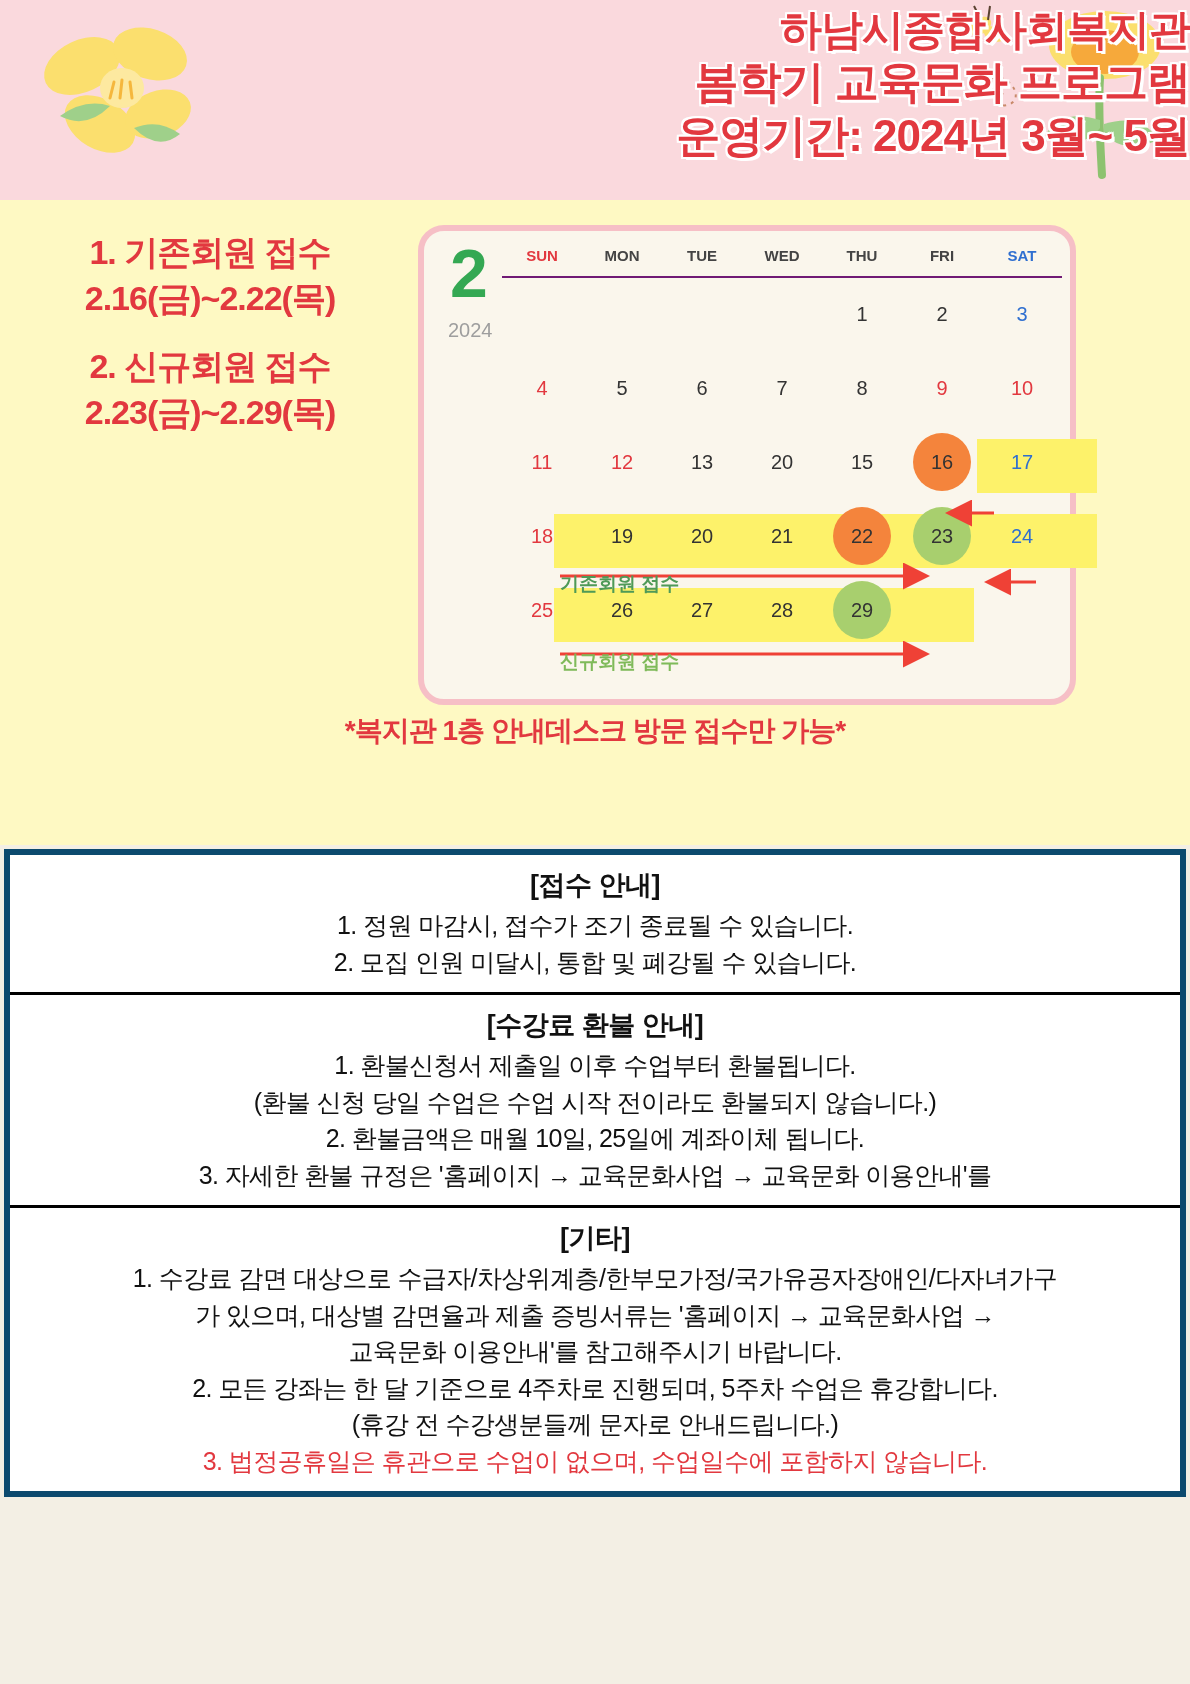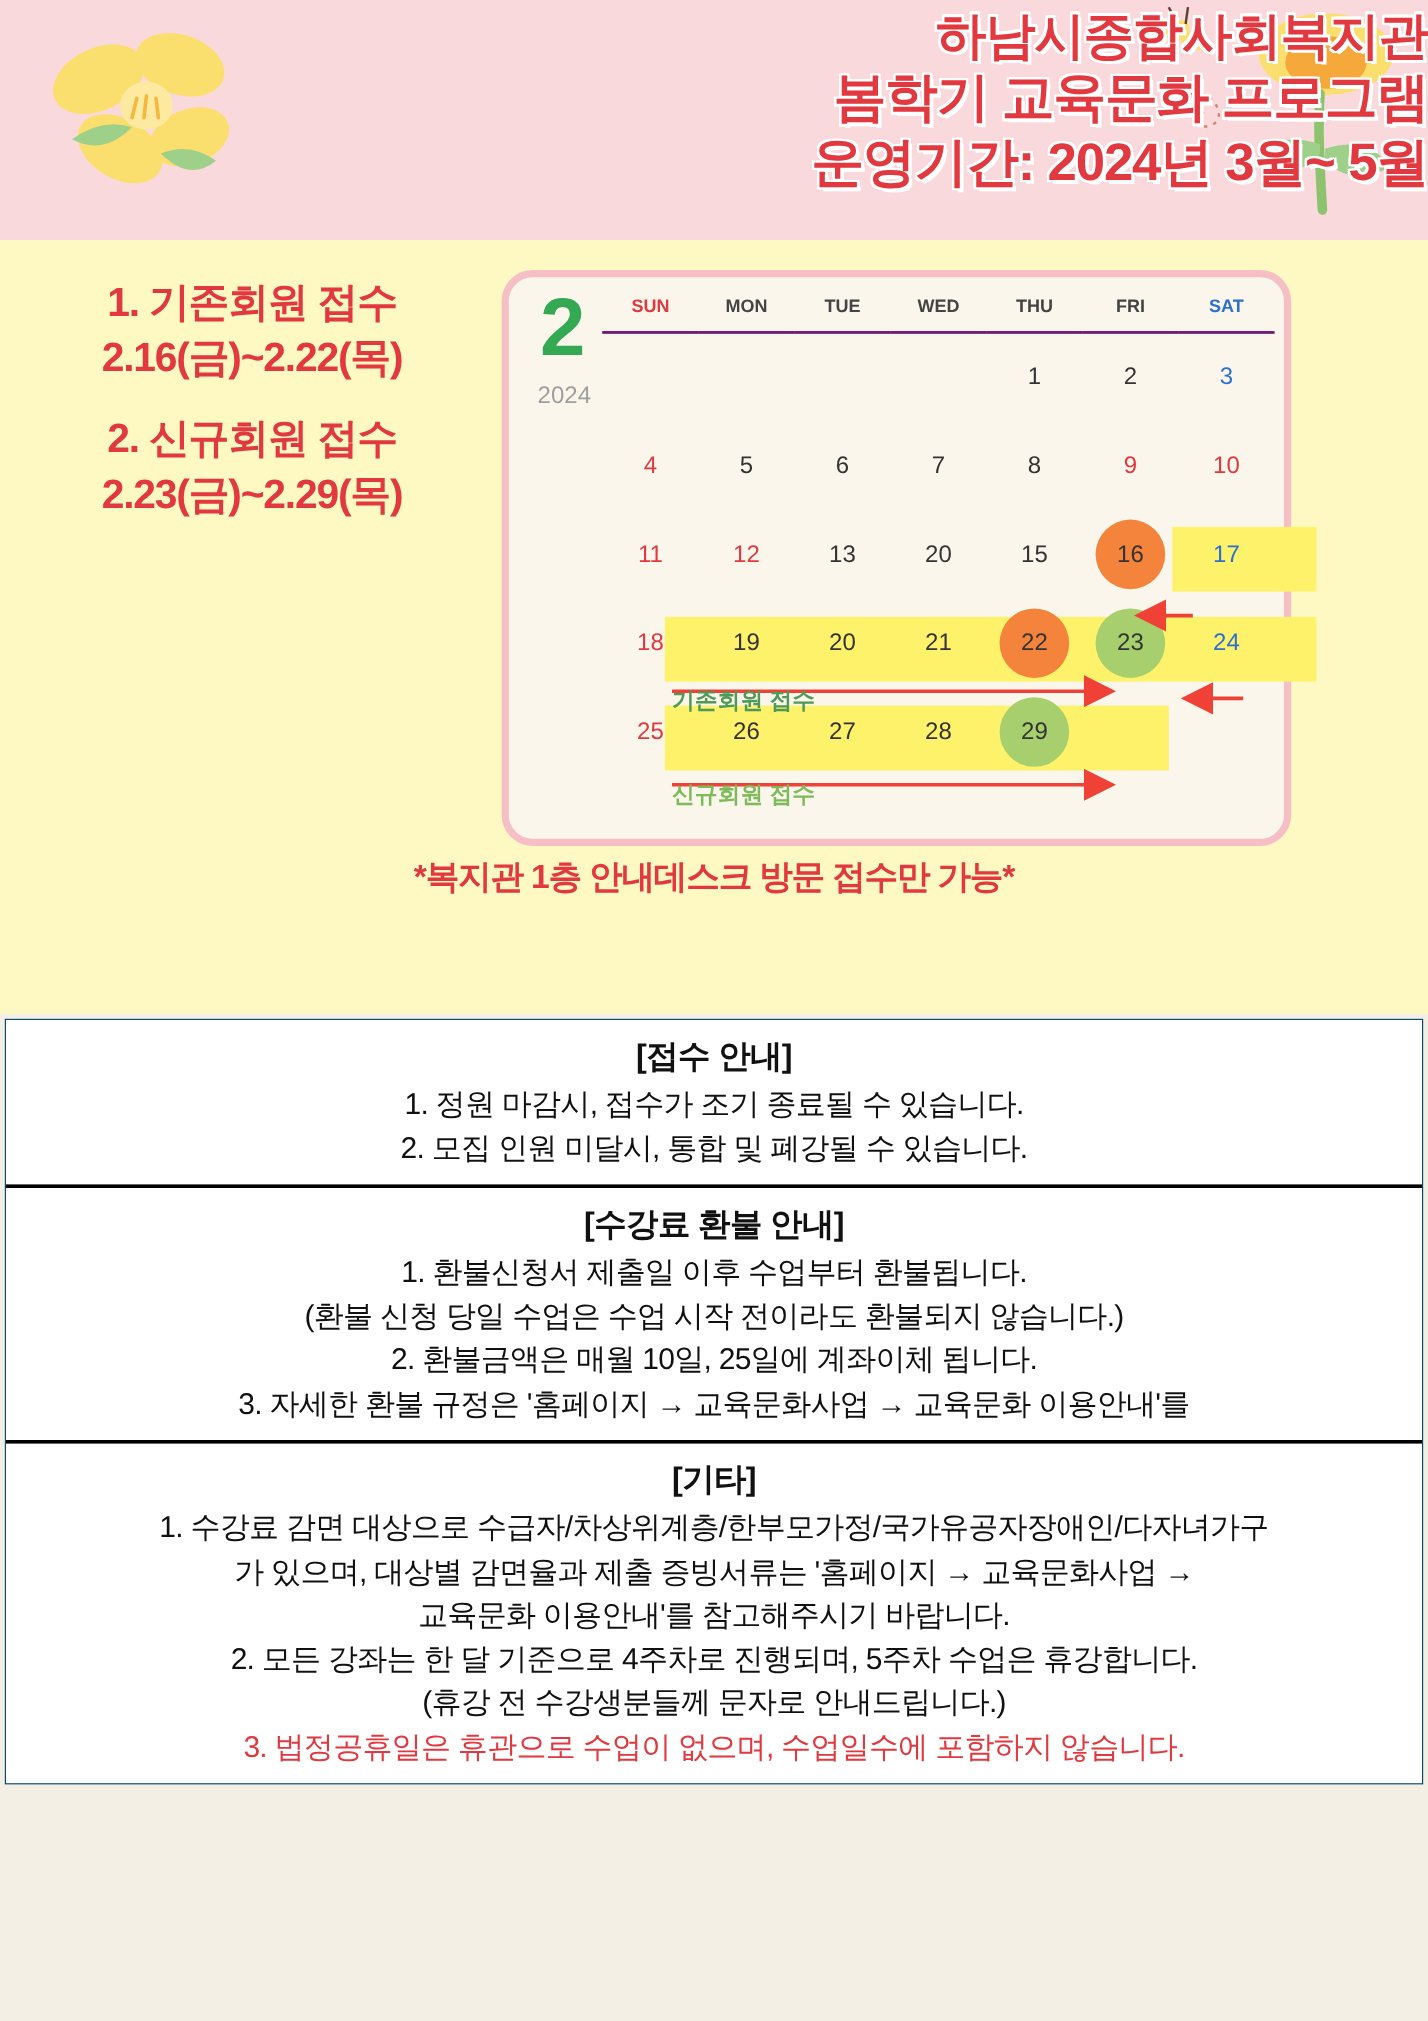--- a/index.html
+++ b/index.html
@@ -174,21 +174,21 @@
   .phone {
     font-size: 32px; font-weight: bold; color: #2b2b2b;
   }
   .phone-icon { display: inline-block; vertical-align: middle; }
 
   
   .boxes {
     position: absolute;
     left: 4px; top: 849px;
     width: 1182px;
-    border: 1px solid #0c4a6e;
+    border: 6px solid #0c4a6e;
     background: #fff;
   }
   .box {
     border-bottom: 3px solid #000;
     padding: 8px 10px 10px 10px;
     text-align: center;
   }
   .box:last-child { border-bottom: none; }
   .box h3 {
     margin: 4px 0 6px 0;

